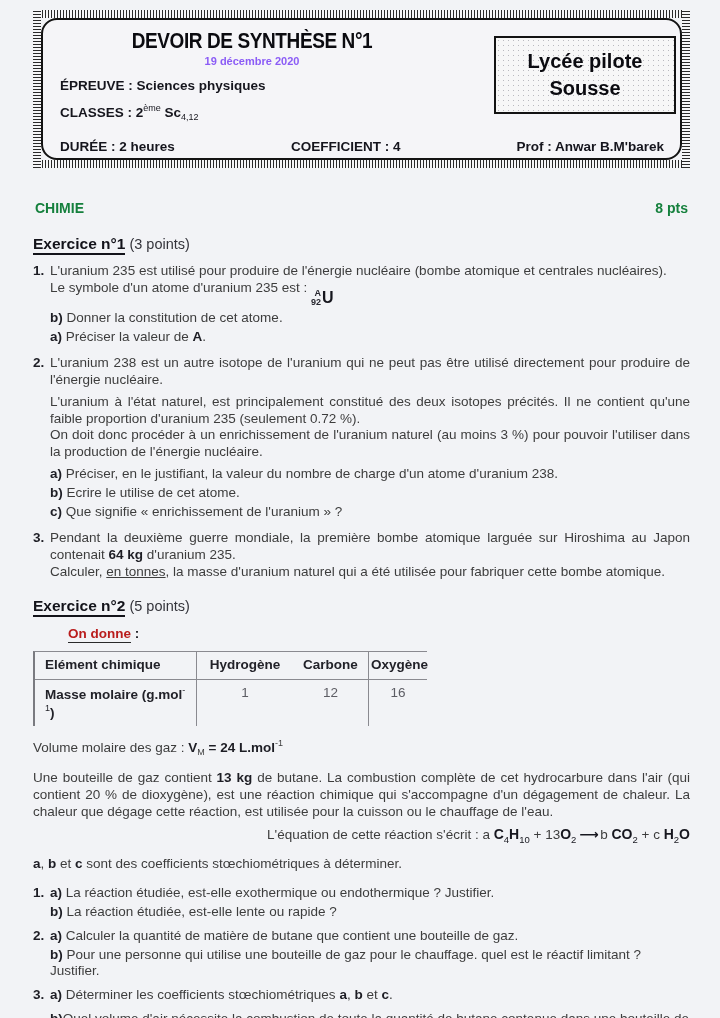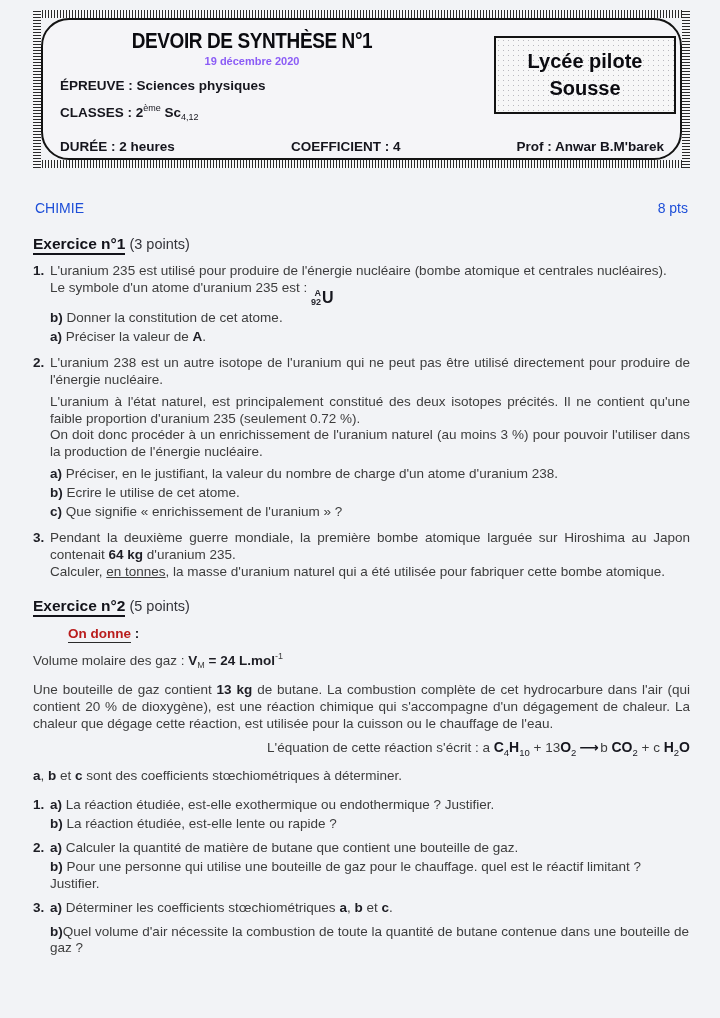--- a/index.html
+++ b/index.html
@@ -15,21 +15,21 @@
   .frame{position:relative;height:158px;margin-bottom:32px;}
   .hatch{position:absolute;}
   .hatch-top,.hatch-bottom{left:0;right:0;height:8px;background:repeating-linear-gradient(90deg,#2a2a2a 0 1px,#f6f6f8 1px 3px);}
   .hatch-top{top:0;}
   .hatch-bottom{bottom:0;}
   .hatch-left,.hatch-right{top:0;bottom:0;width:8px;background:repeating-linear-gradient(0deg,#2a2a2a 0 1px,#f6f6f8 1px 3px);}
   .hatch-left{left:0;}
   .hatch-right{right:0;}
   .frame-inner{
     position:absolute;top:8px;left:8px;right:8px;bottom:8px;
-    border:2px solid #131313;border-radius:28px;background:#f5f5f8;
+    border:2px solid #131313;border-radius:16px;background:#f5f5f8;
     padding:8px 14px 6px 14px;box-sizing:border-box;
   }
   .head-main{width:390px;text-align:center;margin-bottom:7px;}
   .exam-title{
     font-weight:bold;font-size:19px;color:#0b0b10;letter-spacing:-0.4px;
     transform:scaleY(1.12);transform-origin:top center;
   }
   .exam-date{font-weight:bold;font-size:11px;color:#8b5cf6;margin-top:3px;}
   .school-box{
     position:absolute;top:16px;right:4px;width:178px;height:74px;
@@ -39,21 +39,21 @@
     background-size:5px 5px;
     display:flex;flex-direction:column;justify-content:center;align-items:center;
     font-weight:bold;font-size:20px;color:#0b0b10;line-height:1.35;
   }
   .h-row{font-weight:bold;color:#15151d;font-size:13.5px;margin:9px 0 0 3px;}
   .h-bottom{display:flex;justify-content:space-between;margin-top:15px;padding-right:2px;gap:16px;}
   sup,sub{font-size:9px;font-weight:normal;}
 
   
   .b{font-weight:bold;color:#1d1d24;}
-  .chimie-row{display:flex;justify-content:space-between;font-weight:normal;font-size:14px;color:#1d4ed8;margin:0 2px 16px 2px;}
+  .chimie-row{display:flex;justify-content:space-between;font-weight:bold;font-size:14px;color:#15803d;margin:0 2px 16px 2px;}
   .ex-heading{margin:0 0 10px 0;font-size:15.5px;}
   .ex-title{font-weight:bold;color:#13131a;border-bottom:2px solid #13131a;padding-bottom:1px;}
   .ex-points{font-size:14.5px;color:#33333a;}
   .item{position:relative;padding-left:17px;margin-bottom:9px;}
   .num{position:absolute;left:0;top:0;font-weight:bold;color:#1d1d24;}
   .just{text-align:justify;}
   .para{margin-bottom:5px;}
   .sub{margin-top:2px;}
   .nuclide{display:inline-flex;align-items:center;vertical-align:-4px;}
   .az{display:inline-flex;flex-direction:column;align-items:flex-end;font-size:9px;font-weight:bold;color:#26262e;line-height:1.05;margin-right:1px;}
@@ -150,20 +150,34 @@
     <div class="just"><span>Pendant la deuxième guerre mondiale, la première bombe atomique larguée sur Hiroshima au Japon contenait </span><span class="b">64 kg</span><span> d'uranium 235.</span></div>
     <div><span>Calculer, </span><span class="u-line">en tonnes</span><span>, la masse d'uranium naturel qui a été utilisée pour fabriquer cette bombe atomique.</span></div>
   </div>
 
   <div class="ex-heading" style="margin-top:16px;">
     <span class="ex-title">Exercice n°2</span><span class="ex-points"> (5 points)</span>
   </div>
 
   <div class="onndonne"><span class="lbl">On donne</span><span class="b"> :</span></div>
 
+  <div class="tbl">
+    <div class="tr tr-head">
+      <div class="td td-sep hd">Elément chimique</div>
+      <div class="td-c hd">Hydrogène</div>
+      <div class="td-c td-sep hd">Carbone</div>
+      <div class="td-c hd">Oxygène</div>
+    </div>
+    <div class="tr">
+      <div class="td td-sep hd"><span>Masse molaire (g.mol</span><sup>-1</sup><span>)</span></div>
+      <div class="td-c val">1</div>
+      <div class="td-c td-sep val">12</div>
+      <div class="td-c val">16</div>
+    </div>
+  </div>
 
   <div>
     <span>Volume molaire des gaz : </span><span class="b">V</span><sub>M</sub><span class="b"> = 24 L.mol</span><sup>-1</sup>
   </div>
 
   <div class="just" style="margin-top:11px;">
     <span>Une bouteille de gaz contient </span><span class="b">13 kg</span><span> de butane. La combustion complète de cet hydrocarbure dans l'air (qui contient 20 % de dioxygène), est une réaction chimique qui s'accompagne d'un dégagement de chaleur. La chaleur que dégage cette réaction, est utilisée pour la cuisson ou le chauffage de l'eau.</span>
   </div>
 
   <div class="eq">

